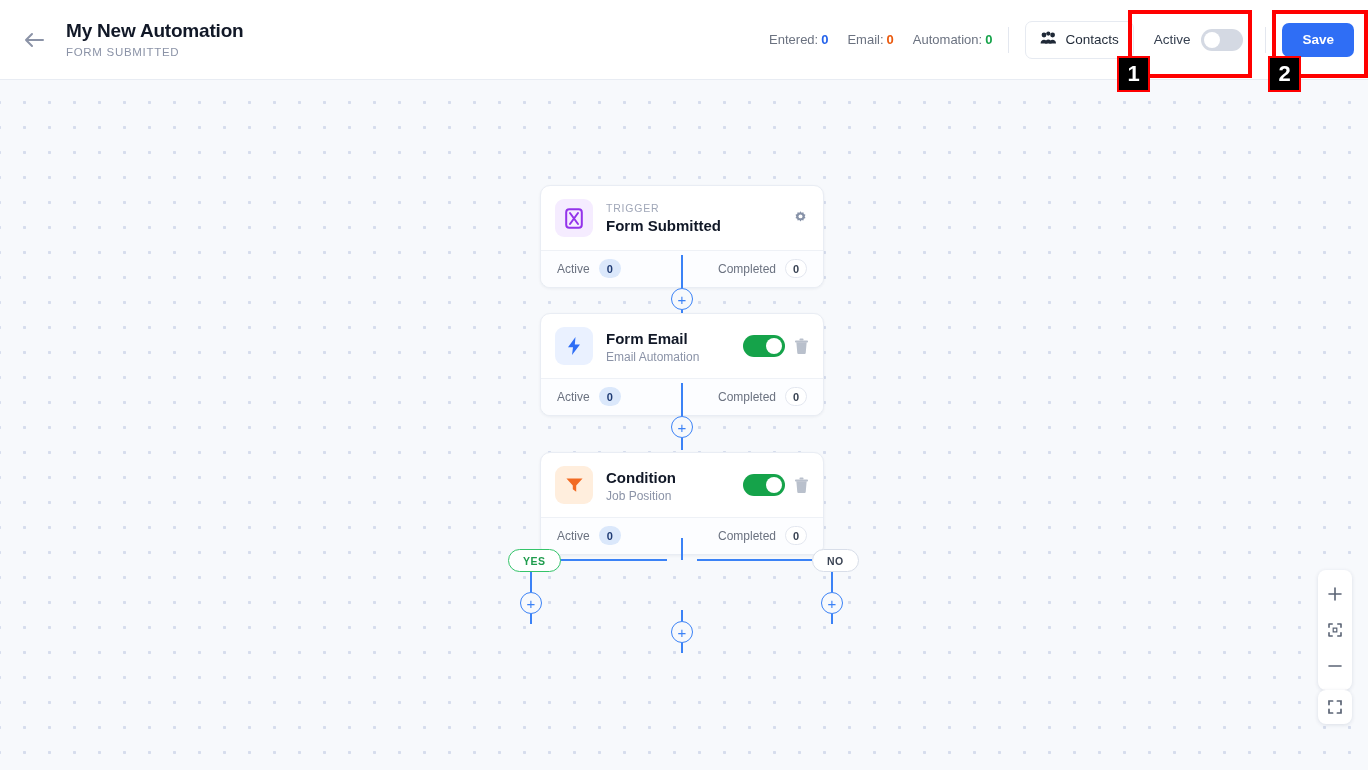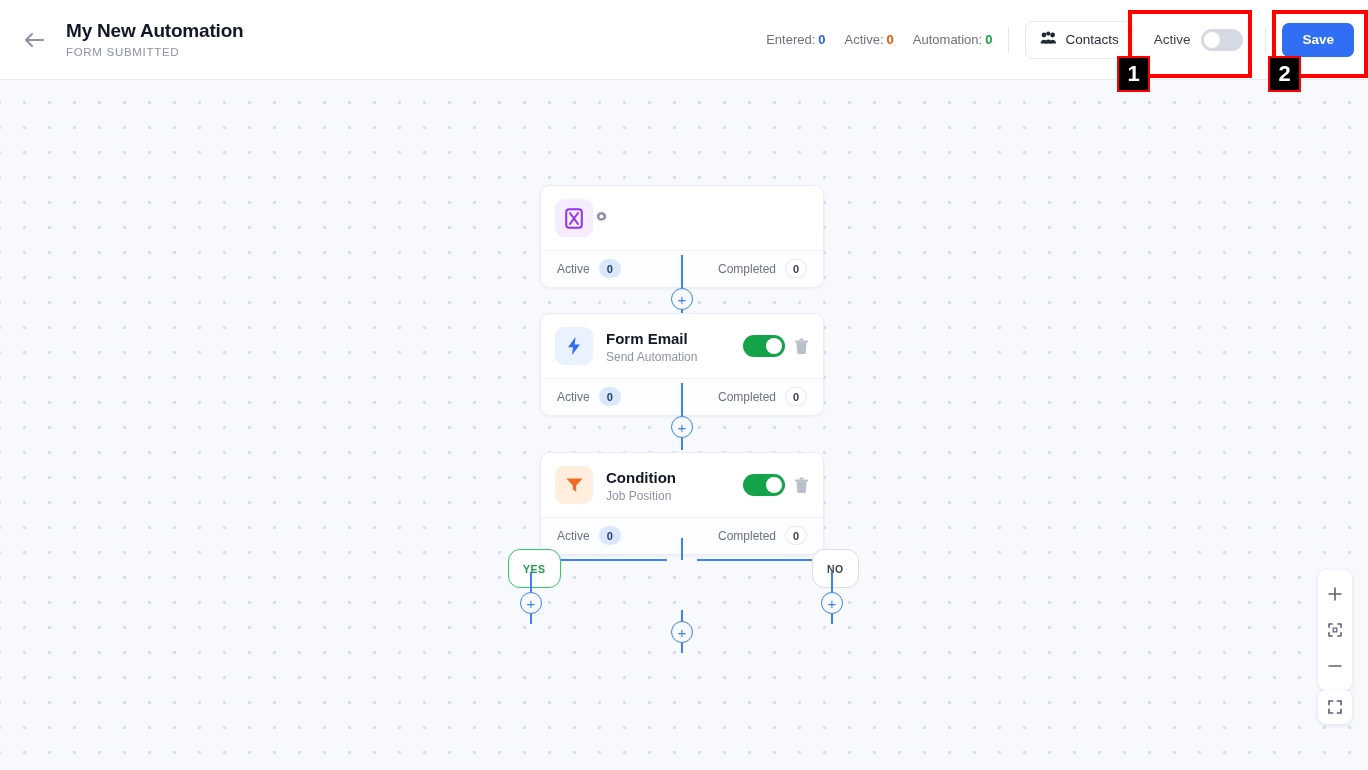--- a/index.html
+++ b/index.html
@@ -133,21 +133,21 @@
 
   
   .conn-line { position: absolute; background: #3b82f6; }
   .plus-btn {
     position: absolute; width: 22px; height: 22px; border-radius: 50%;
     border: 1.5px solid #3b82f6; background: #f7f9fc; cursor: pointer;
     display: flex; align-items: center; justify-content: center;
     color: #3b82f6; font-size: 15px; line-height: 1;
   }
   .branch-pill {
-    position: absolute; height: 39px; padding: 0 14px; border-radius: 12px;
+    position: absolute; height: 23px; padding: 0 14px; border-radius: 12px;
     background: #fff; display: flex; align-items: center; justify-content: center;
     font-size: 10.5px; font-weight: bold; letter-spacing: 0.5px; cursor: pointer;
   }
   .pill-yes { border: 1.5px solid #35c46a; color: #1f9c4d; }
   .pill-no  { border: 1.5px solid #d8dee9; color: #3b4454; text-align: right; }
 
   
   .zoom-panel {
     position: absolute; right: 16px; top: 490px;
     width: 34px; background: #fff; border-radius: 8px;
@@ -194,21 +194,21 @@
       <div class="page-title">My New Automation</div>
       <div class="page-subtitle">FORM SUBMITTED</div>
     </div>
 
     <div class="header-right">
       <div class="stats">
         <div class="stat">
           <span>Entered:</span><span class="val val-entered">0</span>
         </div>
         <div class="stat">
-          <span>Active:</span><span class="val val-active">0</span>
+          <span>Email:</span><span class="val val-active">0</span>
         </div>
         <div class="stat">
           <span>Automation:</span><span class="val val-completed">0</span>
         </div>
       </div>
 
       <div class="v-divider"></div>
 
       <div class="contacts-btn">
         <span>
@@ -240,20 +240,24 @@
   <div class="canvas">
 
     <div class="node" style="left:540px; top:105px;">
       <div class="node-body">
         <div class="node-icon icon-trigger">
           <svg width="18" height="21" viewBox="0 0 18 21">
             <rect x="1.2" y="1.2" width="15.6" height="18.6" rx="3" fill="none" stroke="#9333ea" stroke-width="2"></rect>
             <path d="M5 5 L13 16 M13 5 L5 16" stroke="#9333ea" stroke-width="2" stroke-linecap="round"></path>
           </svg>
         </div>
+        <div class="node-text">
+          <div class="node-kicker">TRIGGER</div>
+          <div class="node-title">Form Submitted</div>
+        </div>
         <div class="node-actions">
           <span class="gear-btn">
             <svg width="17" height="17" viewBox="0 0 20 20">
               <path d="M10 1.5l1.3 1.7 2.1-.5.5 2.1 2 .8-1 1.9 1 1.9-2 .8-.5 2.1-2.1-.5L10 13.5l-1.3-1.7-2.1.5-.5-2.1-2-.8 1-1.9-1-1.9 2-.8.5-2.1 2.1.5z" fill="#8792a8"></path>
               <circle cx="10" cy="7.5" r="2.3" fill="#fff"></circle>
             </svg>
           </span>
         </div>
       </div>
       <div class="node-footer">
@@ -274,21 +278,21 @@
 
     <div class="node" style="left:540px; top:233px;">
       <div class="node-body">
         <div class="node-icon icon-email">
           <svg width="16" height="20" viewBox="0 0 16 20">
             <path d="M9.5 1 L2 11.2 H7 L6 19 L14 8.5 H8.8 Z" fill="#2f6ef5"></path>
           </svg>
         </div>
         <div class="node-text">
           <div class="node-title">Form Email</div>
-          <div class="node-sub">Send Automation</div>
+          <div class="node-sub">Email Automation</div>
         </div>
         <div class="node-actions">
           <div class="switch on">
             <div class="knob"></div>
           </div>
           <span class="trash-btn">
             <svg width="15" height="17" viewBox="0 0 16 18">
               <path d="M2.5 4.5h11l-1 11.5a1.2 1.2 0 0 1-1.2 1.1H4.7a1.2 1.2 0 0 1-1.2-1.1z" fill="#b9c0cc"></path>
               <rect x="1" y="2.6" width="14" height="2.1" rx="1" fill="#b9c0cc"></rect>
               <rect x="5.8" y="0.4" width="4.4" height="2.2" rx="1" fill="#b9c0cc"></rect>

